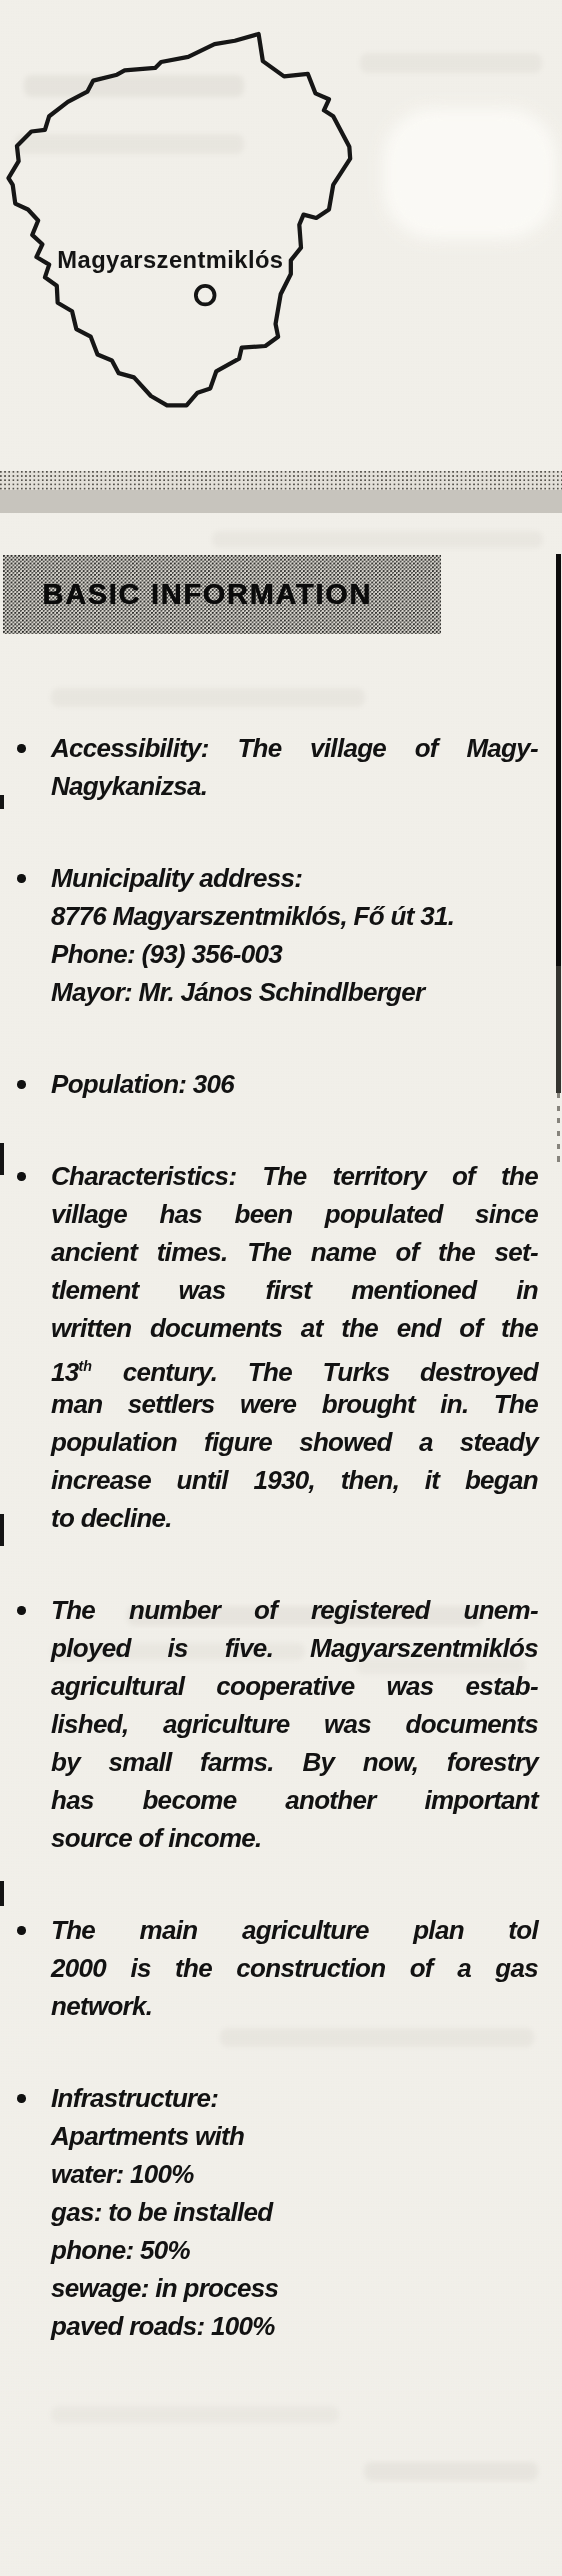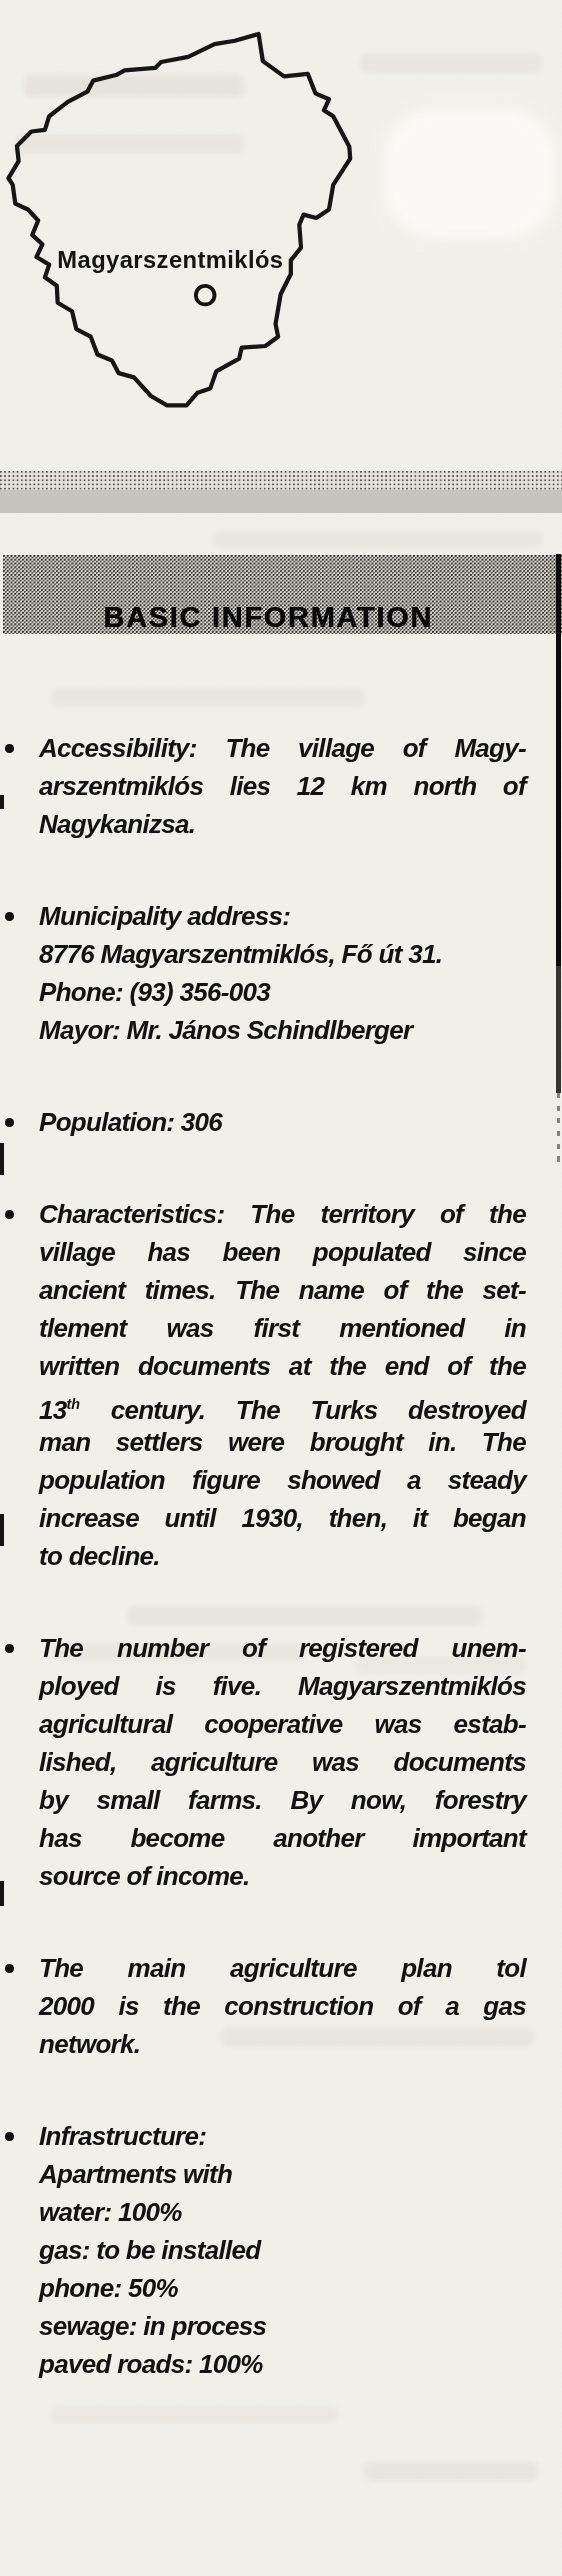--- a/index.html
+++ b/index.html
@@ -24,46 +24,46 @@
   .strip-dark{
     left:0;top:490px;width:563px;height:23px;
     background-color:#c7c4bd;
     background-image:
       radial-gradient(circle at 0.8px 0.8px,#17171-5 0.9px,transparent 1.1px),
       radial-gradient(circle at 2.5px 2.5px,#1c1c1a 0.9px,transparent 1.1px);
     background-size:3.4px 3.4px;
   }
   
   .header-box{
-    left:3.4px;top:555px;width:560px;height:79px;
+    left:3.4px;top:555px;width:438px;height:79px;
     background-color:#d9d6cf;
     background-image:
       radial-gradient(circle at 0.8px 0.8px,#2b2b29 0.8px,transparent 1.1px),
       radial-gradient(circle at 2.7px 2.7px,#4a4a46 0.7px,transparent 1px);
     background-size:3.8px 3.8px;
-    display:flex;align-items:flex-end;justify-content:center;
+    display:flex;align-items:center;justify-content:center;
   }
   .header-title{
     font-size:29px;font-weight:bold;letter-spacing:1.7px;color:#0b0b0b;
     transform:translateX(-15.3px);
     text-shadow:0.5px 0 #0b0b0b;
     white-space:nowrap;
   }
   
   .edge-line-1{left:556px;top:554px;width:5.1px;height:413px;background:#0c0c0c;}
   .edge-line-2{left:556px;top:966px;width:5.1px;height:127px;background:#34332f;}
   .edge-line-3{
     left:557px;top:1093px;width:3.4px;height:70px;
     background:repeating-linear-gradient(to bottom,#86837c 0 5.1px,transparent 5.1px 12.7px);
   }
   
   .edge-mark{position:absolute;left:0;width:4.2px;background:#141414;}
   
   .bullet-list{
-    position:absolute;left:0;top:729px;width:526px;margin:0;padding:0;list-style:none;
+    position:absolute;left:12px;top:729px;width:526px;margin:0;padding:0;list-style:none;
     color:#121212;font-style:italic;font-weight:bold;
     font-size:26px;letter-spacing:-0.7px;
   }
   .bullet-item{position:relative;padding-left:39px;margin:0 0 54px 0;}
   .bullet-item::before{
     content:'';position:absolute;left:5.1px;top:15.3px;width:8.5px;height:8.5px;
     border-radius:50%;background:#101010;
   }
   .tline{height:38px;line-height:38px;white-space:nowrap;}
   .jline{white-space:normal;text-align:justify;text-align-last:justify;}
@@ -117,21 +117,20 @@
 <div class="abs edge-line-3"></div>
 
 <div class="edge-mark" style="top:795px;height:13.6px;"></div>
 <div class="edge-mark" style="top:1143px;height:32px;"></div>
 <div class="edge-mark" style="top:1514px;height:32px;"></div>
 <div class="edge-mark" style="top:1881px;height:25.4px;"></div>
 
 <ul class="bullet-list">
     <li class="bullet-item">
       <div class="tline jline">Accessibility: The village of Magy-</div>
-      <div class="tline jline">arszentmiklós lies 12 km north of</div>
       <div class="tline">Nagykanizsa.</div>
     </li>
     <li class="bullet-item">
       <div class="tline">Municipality address:</div>
       <div class="tline">8776 Magyarszentmiklós, Fő út 31.</div>
       <div class="tline">Phone: (93) 356-003</div>
       <div class="tline">Mayor: Mr. János Schindlberger</div>
     </li>
     <li class="bullet-item">
       <div class="tline">Population: 306</div>

